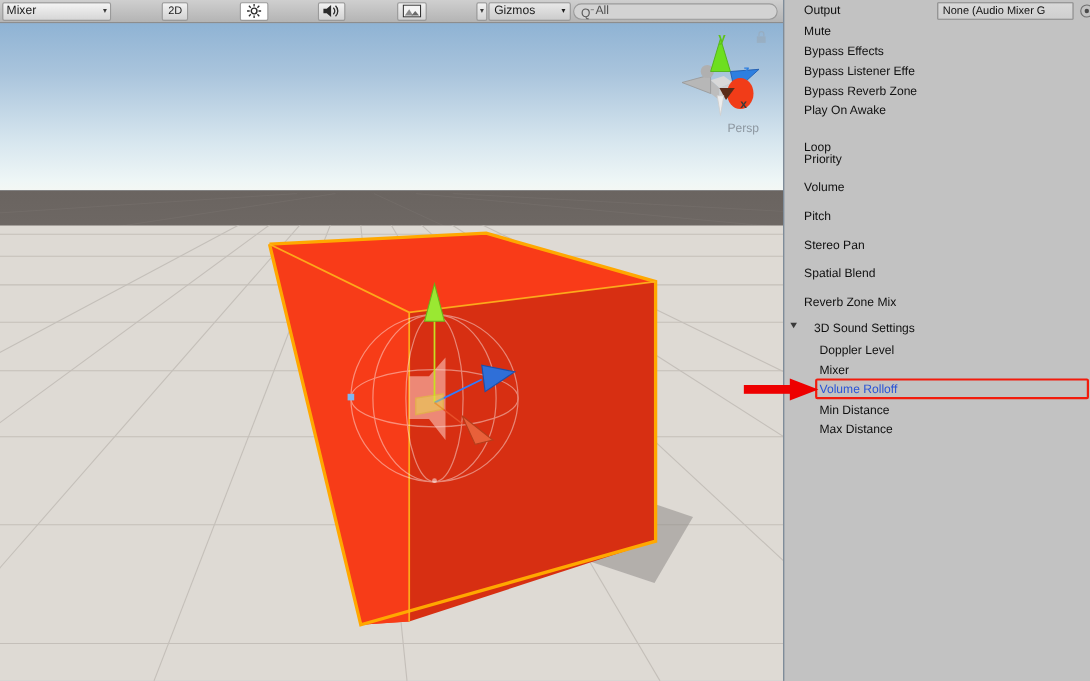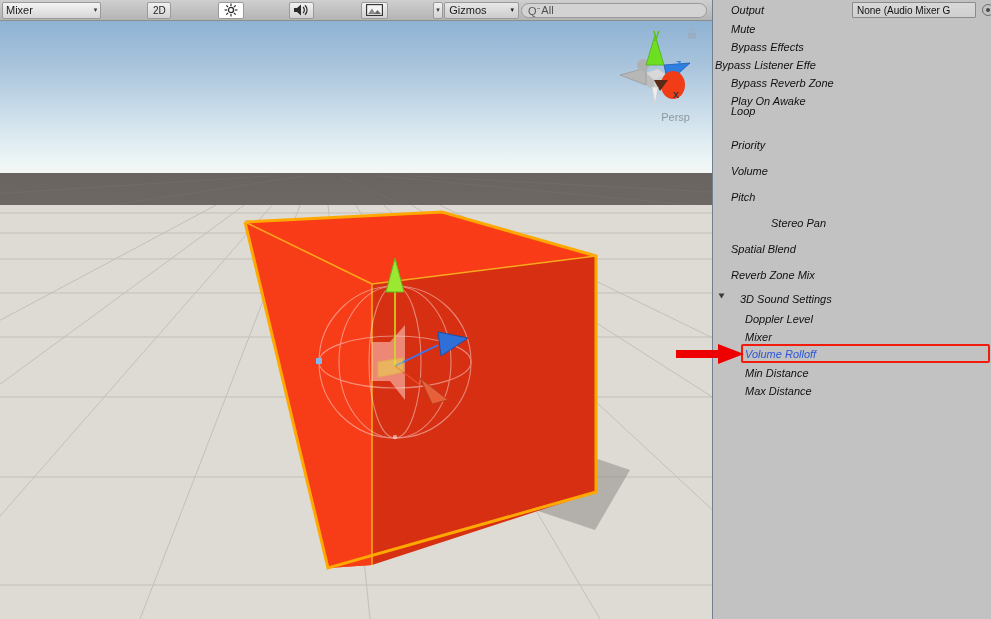--- a/index.html
+++ b/index.html
@@ -87,21 +87,21 @@
     position: absolute; right: 22px; top: 111px;
     font-size: 11px; color: #8d97a0;
   }
 
   
   #inspector {
     position: absolute; left: 712px; top: 0; width: 279px; height: 619px;
     background: #c2c2c2; border-left: 1px solid #6f7f8f;
     font-size: 11px; color: #101010;
   }
-  .row { position: absolute; height: 16px; display: flex; align-items: center; font-style: italic; }
+  .row { position: absolute; height: 16px; display: flex; align-items: center; }
   .lbl { color: #101010; white-space: nowrap; font-size: 11px; }
   .objfield {
     height: 16px; background: linear-gradient(#d9d9d9,#cfcfcf);
     border: 1px solid #8b8b8b; border-radius: 1px;
     display: flex; align-items: center; padding-left: 4px;
     font-size: 10px; color: #101010; overflow: hidden; white-space: nowrap;
   }
   .picker {
     width: 12px; height: 12px; border: 1px solid #6f6f6f; border-radius: 50%;
     display: inline-flex; align-items: center; justify-content: center;
@@ -312,49 +312,49 @@
     <div class="picker" style="position:absolute; left:269px; top:4px;"></div>
 
     <div class="row" style="left:18px; top:21px;">
       <span class="lbl">Mute</span>
     </div>
 
     <div class="row" style="left:18px; top:39px;">
       <span class="lbl">Bypass Effects</span>
     </div>
 
-    <div class="row" style="left:2px; top:57px;">
+    <div class="row" style="left:18px; top:57px;">
       <span class="lbl">Bypass Listener Effe</span>
     </div>
 
     <div class="row" style="left:18px; top:75px;">
       <span class="lbl">Bypass Reverb Zone</span>
     </div>
 
     <div class="row" style="left:18px; top:93px;">
       <span class="lbl">Play On Awake</span>
     </div>
 
-    <div class="row" style="left:18px; top:103px;align-items:center;">
+    <div class="row" style="left:18px; top:126px;align-items:center;">
       <span class="lbl">Loop</span>
     </div>
 
     <div class="row" style="left:18px; top:137px;">
       <span class="lbl">Priority</span>
     </div>
 
     <div class="row" style="left:18px; top:163px;align-items:center;">
       <span class="lbl">Volume</span>
     </div>
 
     <div class="row" style="left:18px; top:189px;">
       <span class="lbl">Pitch</span>
     </div>
 
-    <div class="row" style="left:18px; top:215px;margin-left:40px;">
+    <div class="row" style="left:18px; top:215px;">
       <span class="lbl">Stereo Pan</span>
     </div>
 
     <div class="row" style="left:18px; top:241px;">
       <span class="lbl">Spatial Blend</span>
     </div>
 
     <div class="row" style="left:18px; top:267px;">
       <span class="lbl">Reverb Zone Mix</span>
     </div>

